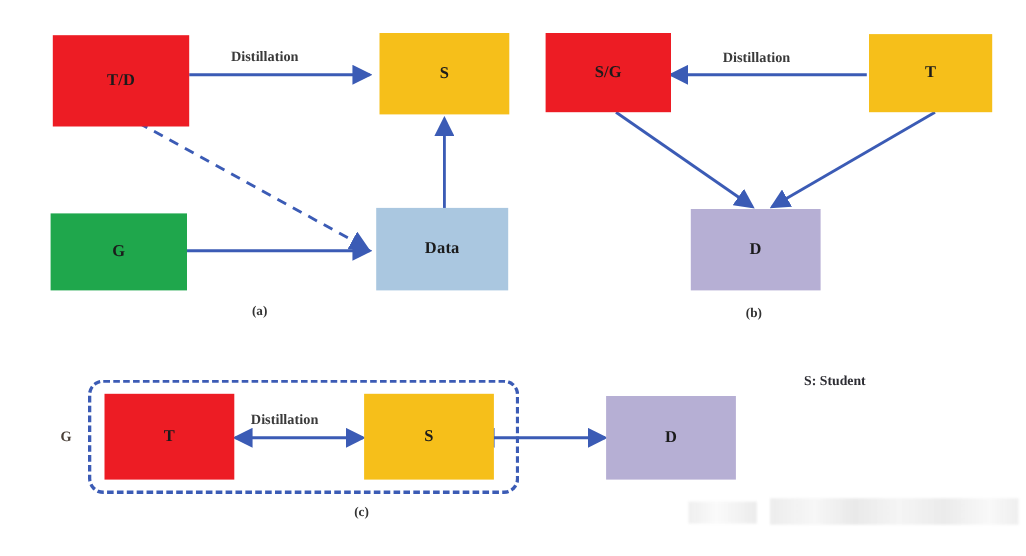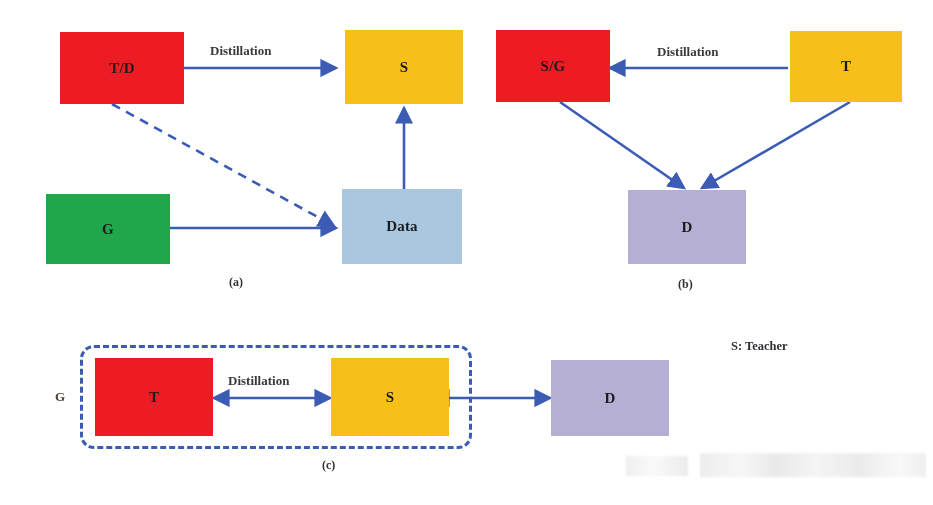--- a/index.html
+++ b/index.html
@@ -129,21 +129,21 @@
 
     <line x1="560" y1="102" x2="684" y2="188" stroke="#3b5bb5" stroke-width="2.6" marker-end="url(#ah)"></line>
 
     <line x1="850" y1="102" x2="702" y2="188" stroke="#3b5bb5" stroke-width="2.6" marker-end="url(#ah)"></line>
 
     <line x1="214" y1="398" x2="330" y2="398" stroke="#3b5bb5" stroke-width="2.6" marker-end="url(#ah)" marker-start="url(#ah-start)"></line>
 
     <line x1="434" y1="398" x2="550" y2="398" stroke="#3b5bb5" stroke-width="2.6" marker-end="url(#ah)" marker-start="url(#ah-start)"></line>
   </svg>
 
-  <div class="node red" style="left:60px; top:32px; width:124px; height:72px;">
+  <div class="node red" style="left:48px; top:32px; width:124px; height:83px;">
     <span>T/D</span>
   </div>
 
   <div class="node yellow" style="left:345px; top:30px; width:118px; height:74px;">
     <span>S</span>
   </div>
 
   <div class="node green" style="left:46px; top:194px; width:124px; height:70px;">
     <span>G</span>
   </div>
@@ -186,19 +186,19 @@
 
   <div class="node purple" style="left:551px; top:360px; width:118px; height:76px;">
     <span>D</span>
   </div>
 
   <div class="edge-label" style="left:228px; top:373px;">Distillation</div>
 
   <div class="caption" style="left:322px; top:458px;">(c)</div>
 
   <div class="legend" style="left:731px; top:333px;">
-    <div class="legend-row">S: Teacher</div>
+    <div class="legend-row">S: Student</div>
   </div>
 
   <div class="watermark small" style="left:626px; top:456px; width:62px; height:20px;"></div>
   <div class="watermark" style="left:700px; top:453px; width:226px; height:24px;"></div>
 
 </div>
 
 </body></html>

